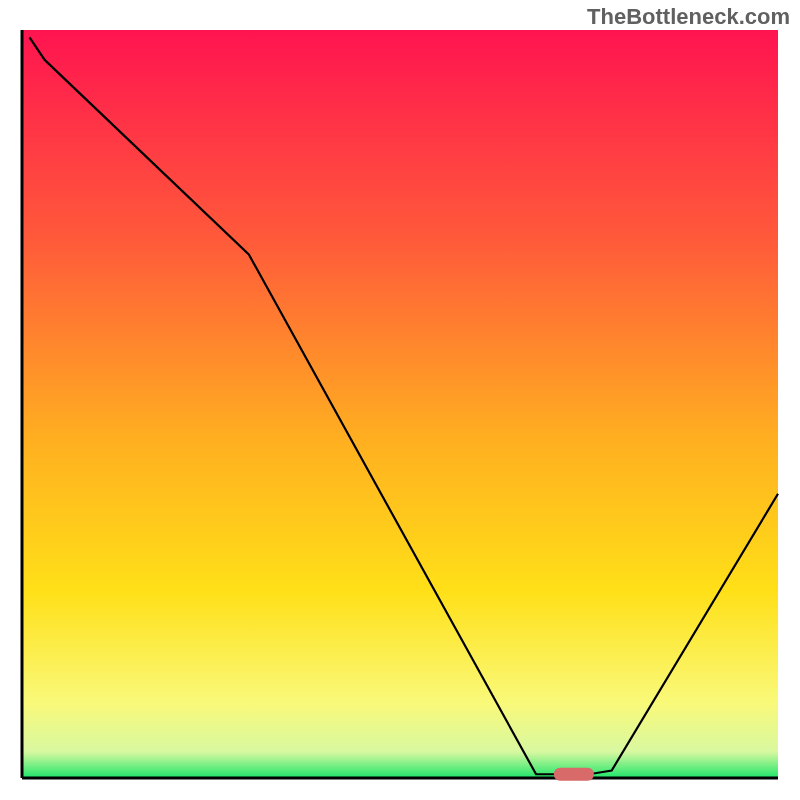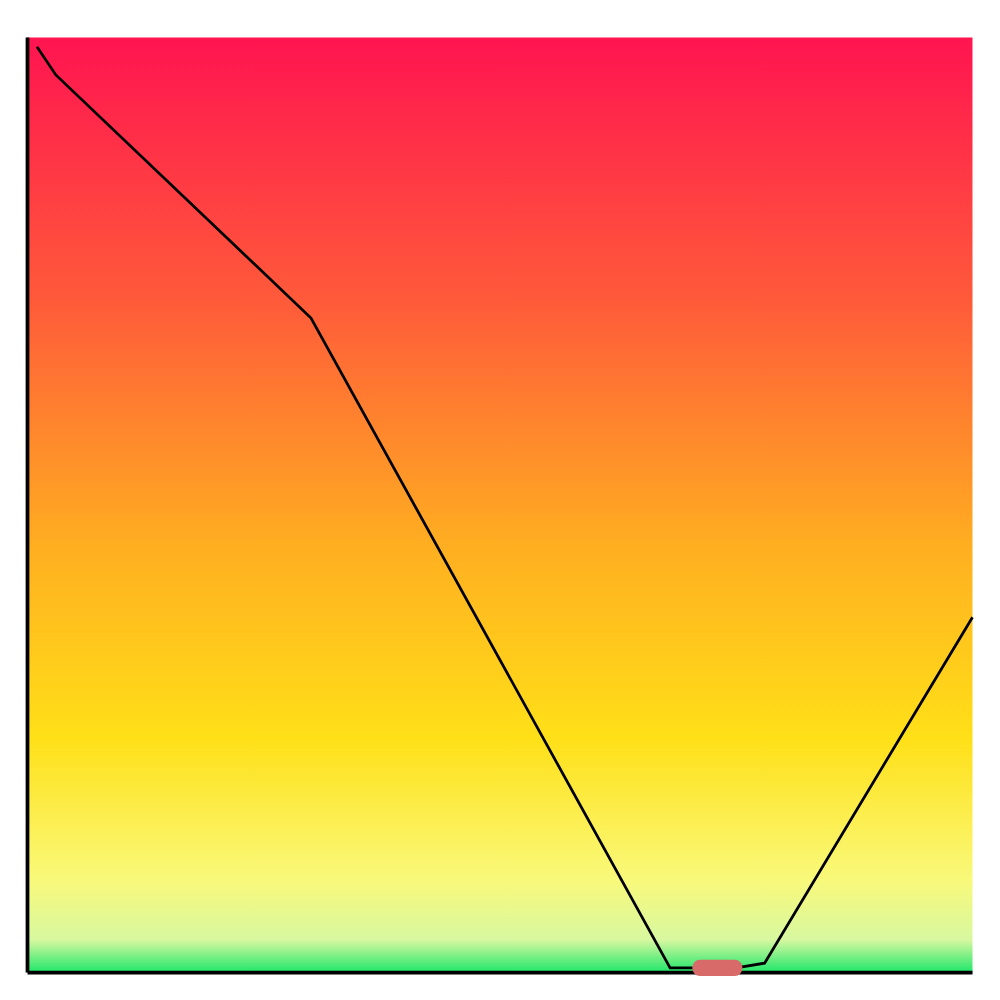--- a/index.html
+++ b/index.html
@@ -25,20 +25,21 @@
     z-index: 10;
   }
   svg {
     display: block;
   }
 </style>
 </head>
 <body>
 
 <div class="chart-container">
+  <div class="attribution">TheBottleneck.com</div>
   <svg id="chart-svg" width="800" height="800">
     <defs>
       <linearGradient id="bg-grad" x1="0" y1="0" x2="0" y2="1">
           <stop offset="0%" stop-color="#ff1450"></stop>
           <stop offset="28.000000000000004%" stop-color="#ff5a3a"></stop>
           <stop offset="55.00000000000001%" stop-color="#ffb020"></stop>
           <stop offset="75%" stop-color="#ffe018"></stop>
           <stop offset="90%" stop-color="#f9f97a"></stop>
           <stop offset="96.5%" stop-color="#d8f8a0"></stop>
           <stop offset="100%" stop-color="#1ee66a"></stop>

